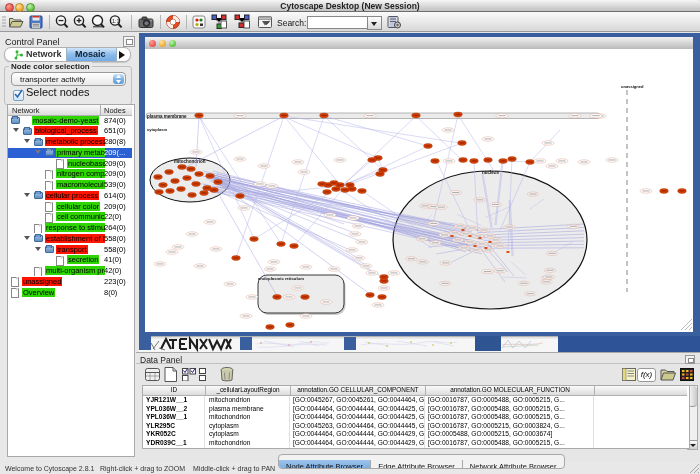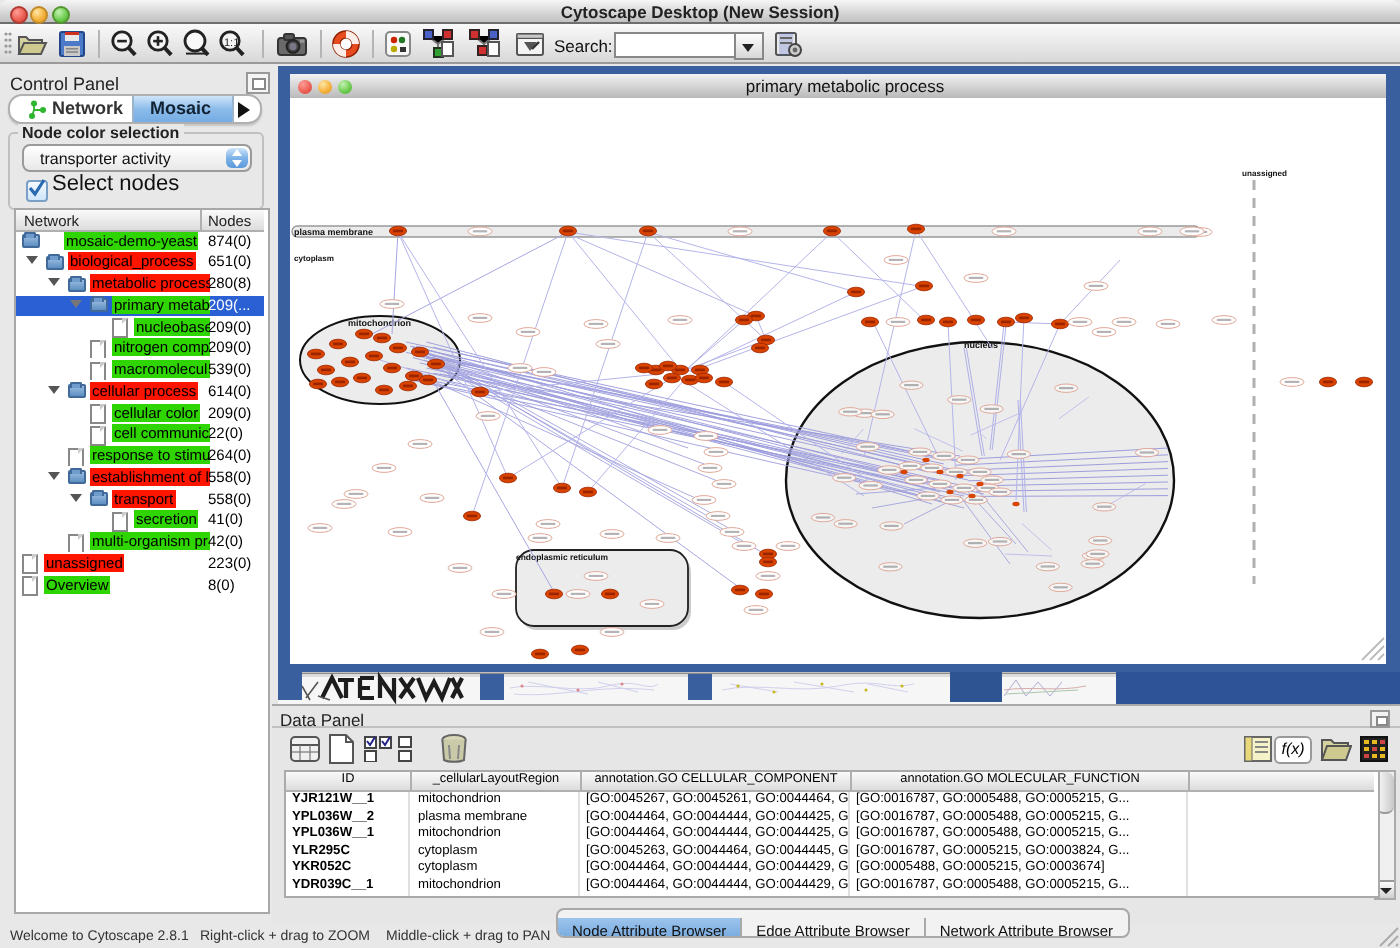--- a/index.html
+++ b/index.html
@@ -232,21 +232,20 @@
   <div class="trow abs" style="top:161.14px;"><span class="file" style="left:26px;"></span><span class="lbl g" style="margin-left:37px;max-width:58px;overflow:hidden;white-space:nowrap;">multi-organism pr</span><span class="num">42(0)</span></div>
   <div class="trow abs" style="top:171.90px;"><span class="file" style="left:3px;"></span><span class="lbl r" style="margin-left:14px;max-width:81px;overflow:hidden;white-space:nowrap;">unassigned</span><span class="num">223(0)</span></div>
   <div class="trow abs" style="top:182.66px;"><span class="file" style="left:3px;"></span><span class="lbl g" style="margin-left:14px;max-width:81px;overflow:hidden;white-space:nowrap;">Overview</span><span class="num">8(0)</span></div>
 </div>
 
 <div class="abs" id="netwin"></div>
 <div class="abs" id="nettitle">
   <div class="abs tl" style="left:4px;top:2.5px;width:7px;height:7px;background:radial-gradient(circle at 35% 30%,#ff9d96,#ec6156 55%,#d43e32);"></div>
   <div class="abs tl" style="left:14px;top:2.5px;width:7px;height:7px;background:radial-gradient(circle at 35% 30%,#ffe6a8,#f5b23c 55%,#dd9327);"></div>
   <div class="abs tl" style="left:24px;top:2.5px;width:7px;height:7px;background:radial-gradient(circle at 35% 30%,#c4f2b4,#6fce51 55%,#4aa830);"></div>
-  <div style="position:absolute;left:0;top:1px;width:100%;text-align:center;font-size:8.5px;color:#111;">primary metabolic process</div>
 </div>
 <div class="abs" id="netcanvas">
 <svg width="557" height="283" viewBox="0 0 557 283" style="position:absolute;left:0;top:0;">
 <rect x="3.0" y="64.0" width="454" height="5.5" rx="2.7" fill="#ebebeb" stroke="#999" stroke-width="0.7"></rect>
 <g transform="translate(4.0,68.5) scale(0.5)">
         <text x="0" y="0" font-size="9.0" font-weight="bold" fill="#111" font-family="Liberation Sans">plasma membrane</text>
       </g>
 <g transform="translate(4.0,81.5) scale(0.45)">
         <text x="0" y="0" font-size="9.0" font-weight="bold" fill="#111" font-family="Liberation Sans">cytoplasm</text>
       </g>

